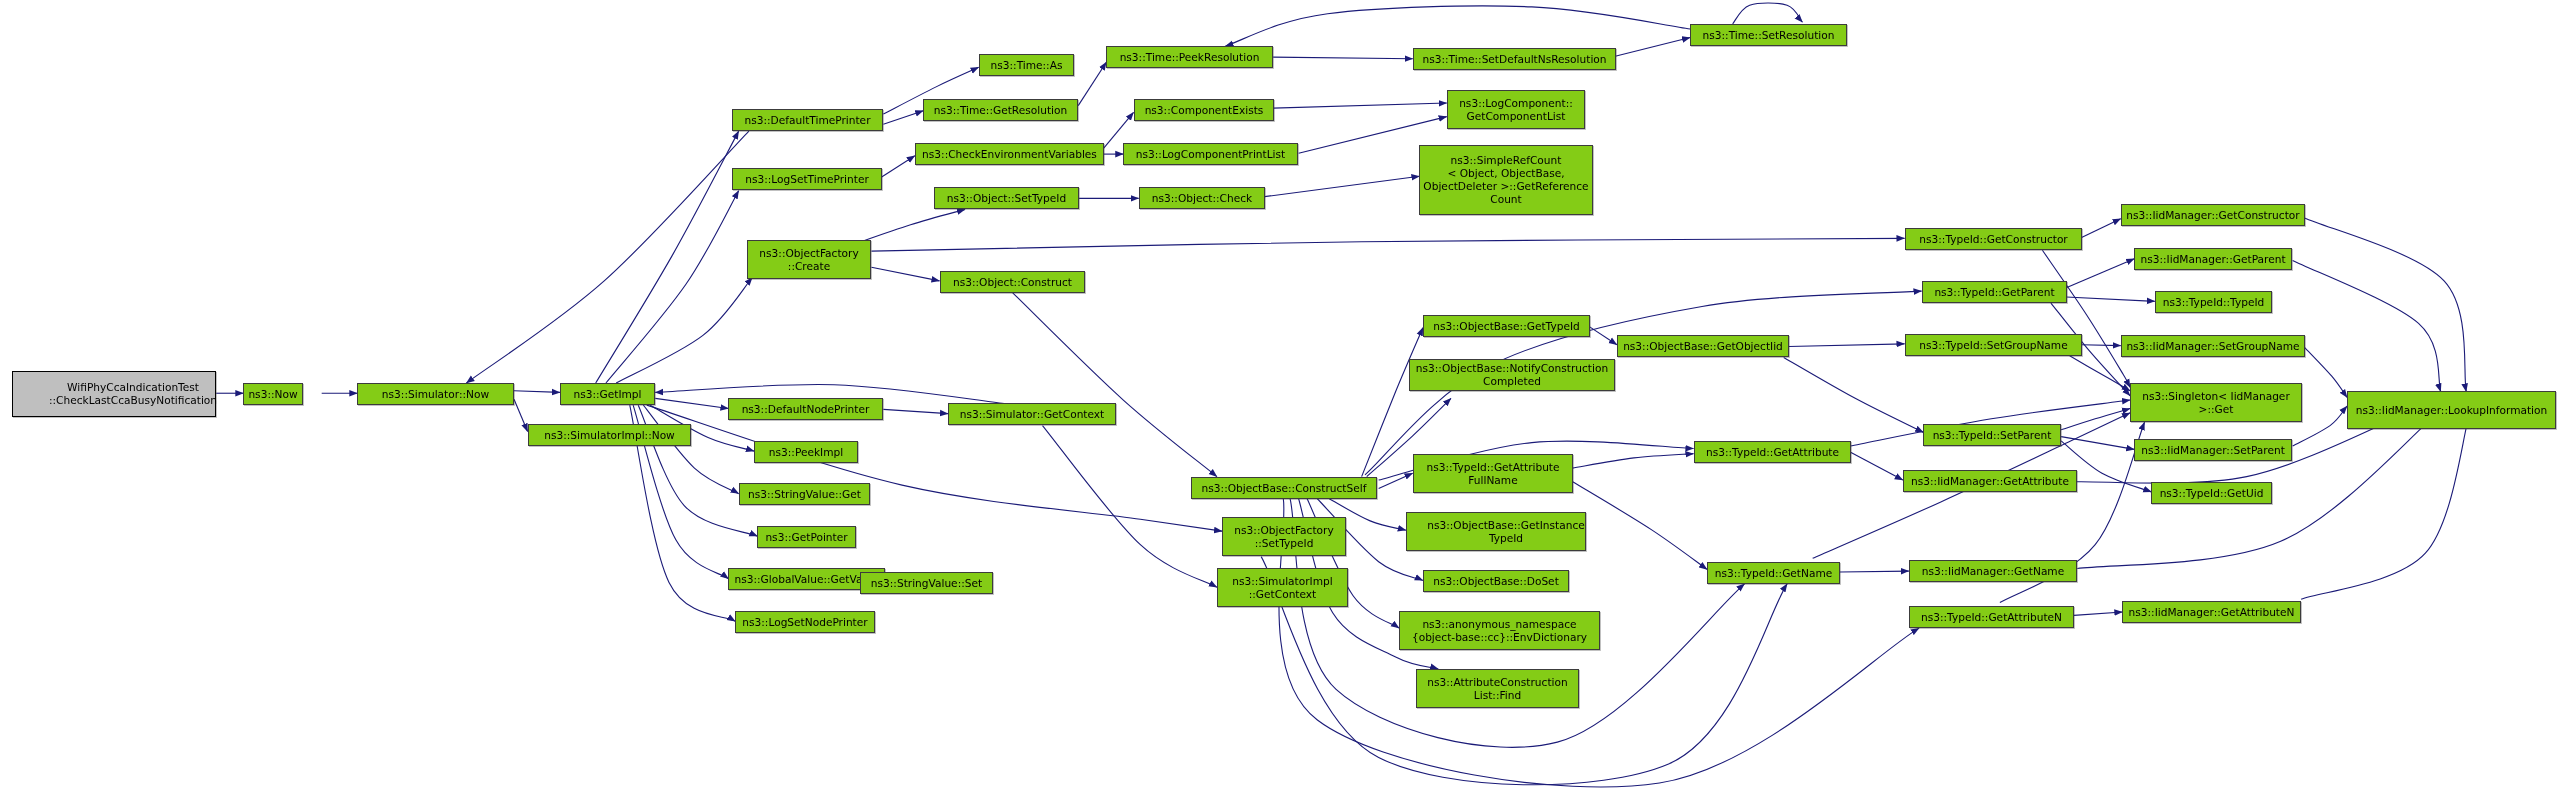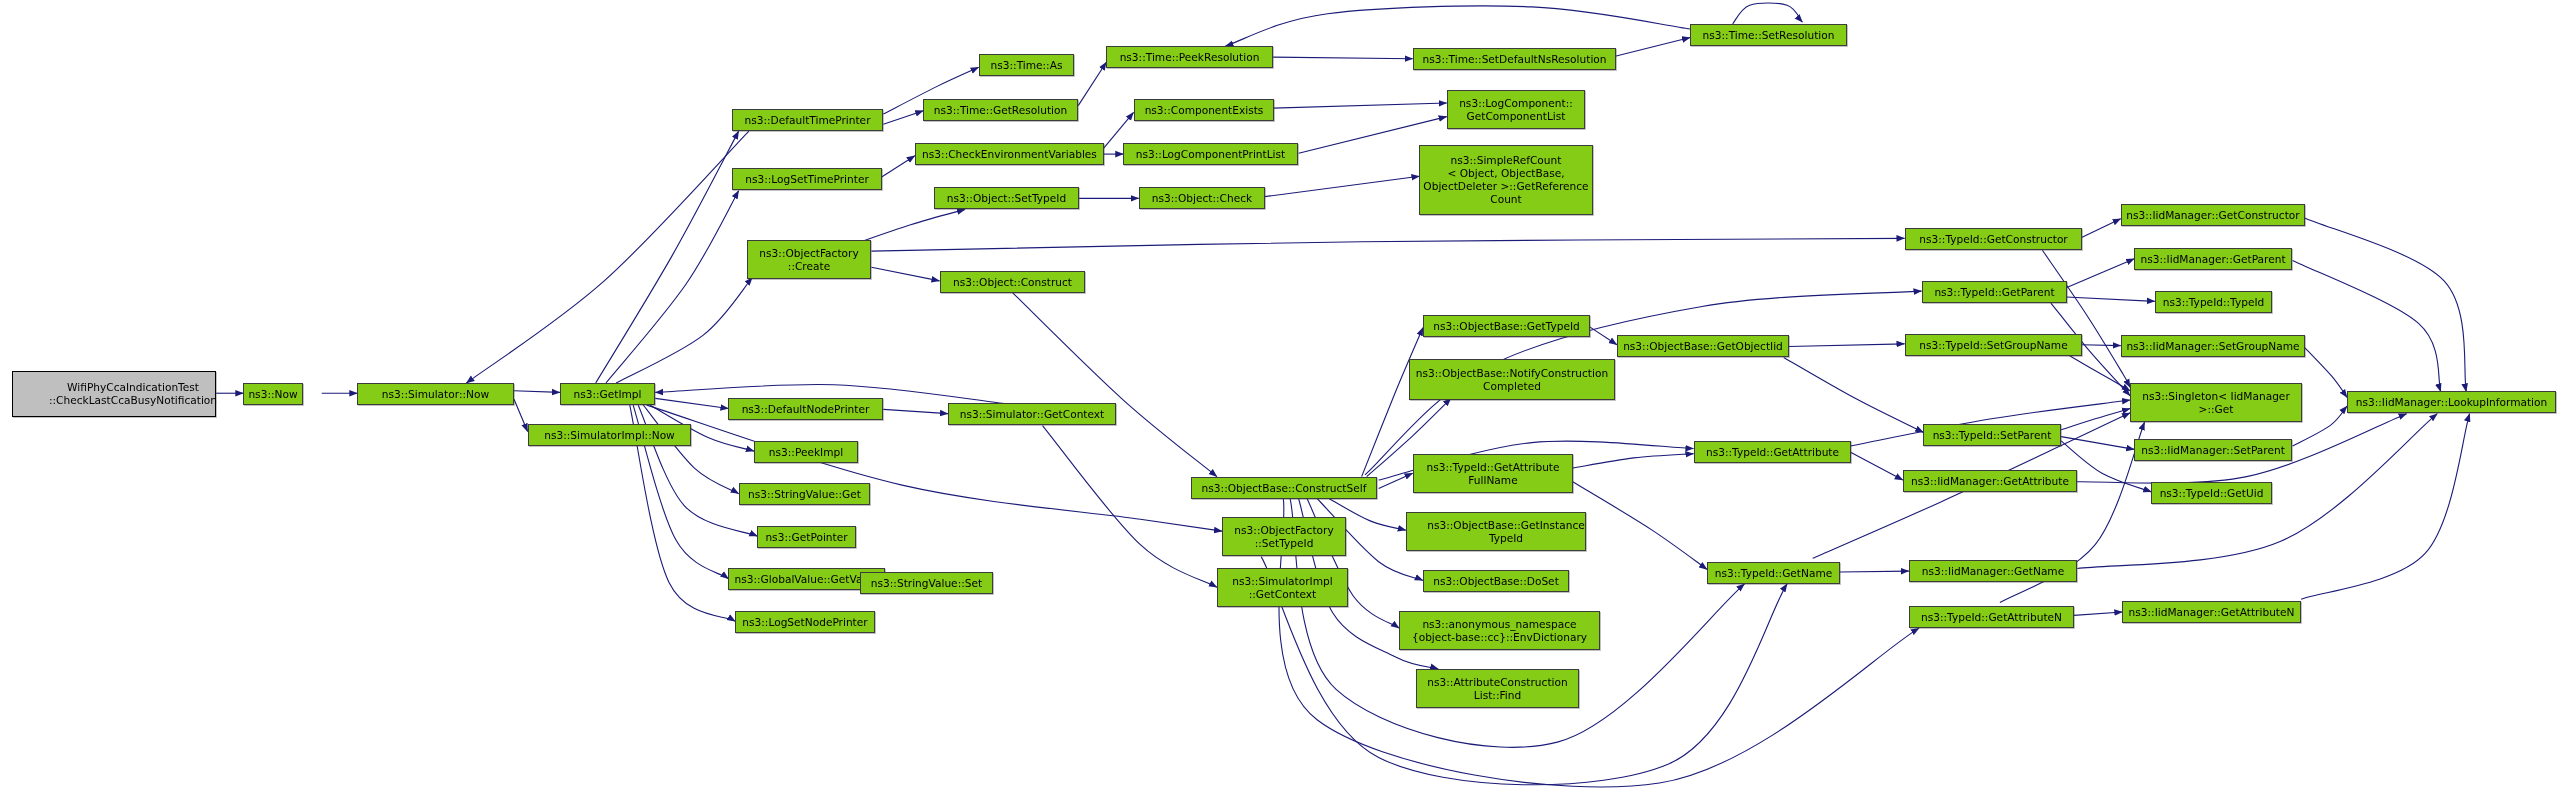--- a/index.html
+++ b/index.html
@@ -199,21 +199,21 @@
     </div>
     <div class="node" style="left: 1419px; top: 145px; width: 174px; height: 70px;">
       <div class="nl">ns3::SimpleRefCount</div>
       <div class="nl">&lt; Object, ObjectBase,</div>
       <div class="nl">ObjectDeleter &gt;::GetReference</div>
       <div class="nl">Count</div>
     </div>
     <div class="node" style="left: 1423px; top: 315px; width: 167px; height: 22px;">
       <div class="nl">ns3::ObjectBase::GetTypeId</div>
     </div>
-    <div class="node" style="left: 1409px; top: 359px; width: 206px; height: 41px;">
+    <div class="node" style="left: 1409px; top: 359px; width: 206px; height: 32px;">
       <div class="nl">ns3::ObjectBase::NotifyConstruction</div>
       <div class="nl">Completed</div>
     </div>
     <div class="node" style="left: 1413px; top: 454px; width: 160px; height: 39px;">
       <div class="nl">ns3::TypeId::GetAttribute</div>
       <div class="nl">FullName</div>
     </div>
     <div class="node" style="left: 1406px; top: 512px; width: 180px; height: 39px; padding-left: 20px;">
       <div class="nl">ns3::ObjectBase::GetInstance</div>
       <div class="nl">TypeId</div>
@@ -280,17 +280,17 @@
     </div>
     <div class="node" style="left: 2134px; top: 439px; width: 158px; height: 22px;">
       <div class="nl">ns3::IidManager::SetParent</div>
     </div>
     <div class="node" style="left: 2151px; top: 482px; width: 121px; height: 22px;">
       <div class="nl">ns3::TypeId::GetUid</div>
     </div>
     <div class="node" style="left: 2122px; top: 601px; width: 179px; height: 22px;">
       <div class="nl">ns3::IidManager::GetAttributeN</div>
     </div>
-    <div class="node" style="left: 2347px; top: 391px; width: 209px; height: 22px;">
+    <div class="node" style="left: 2347px; top: 391px; width: 209px; height: 38px;">
       <div class="nl">ns3::IidManager::LookupInformation</div>
     </div>
   </div>
 
 
 </body></html>

